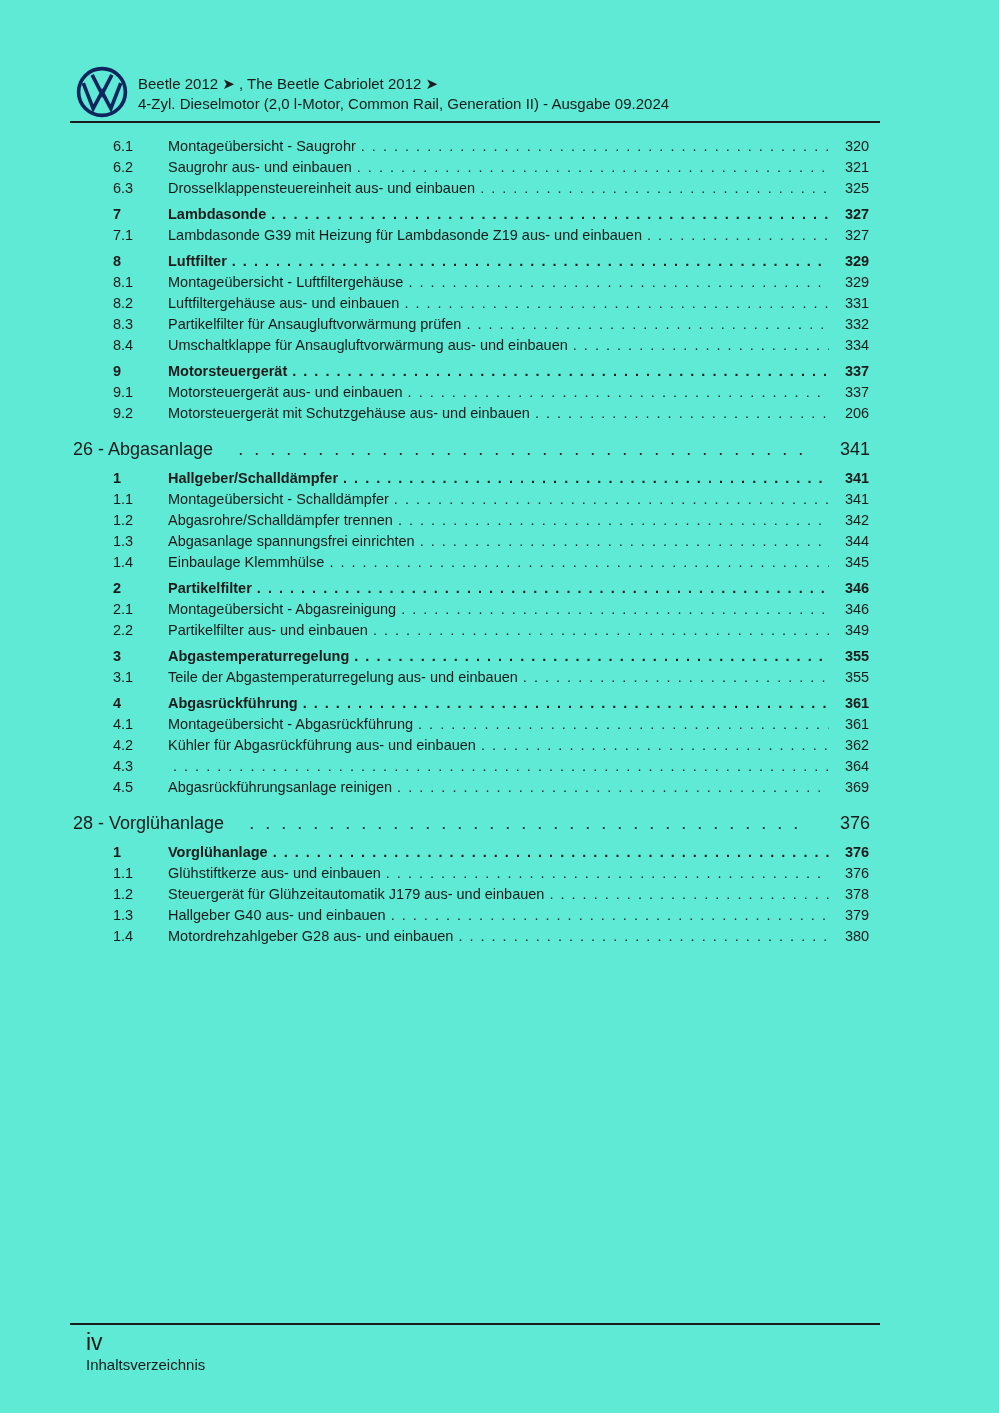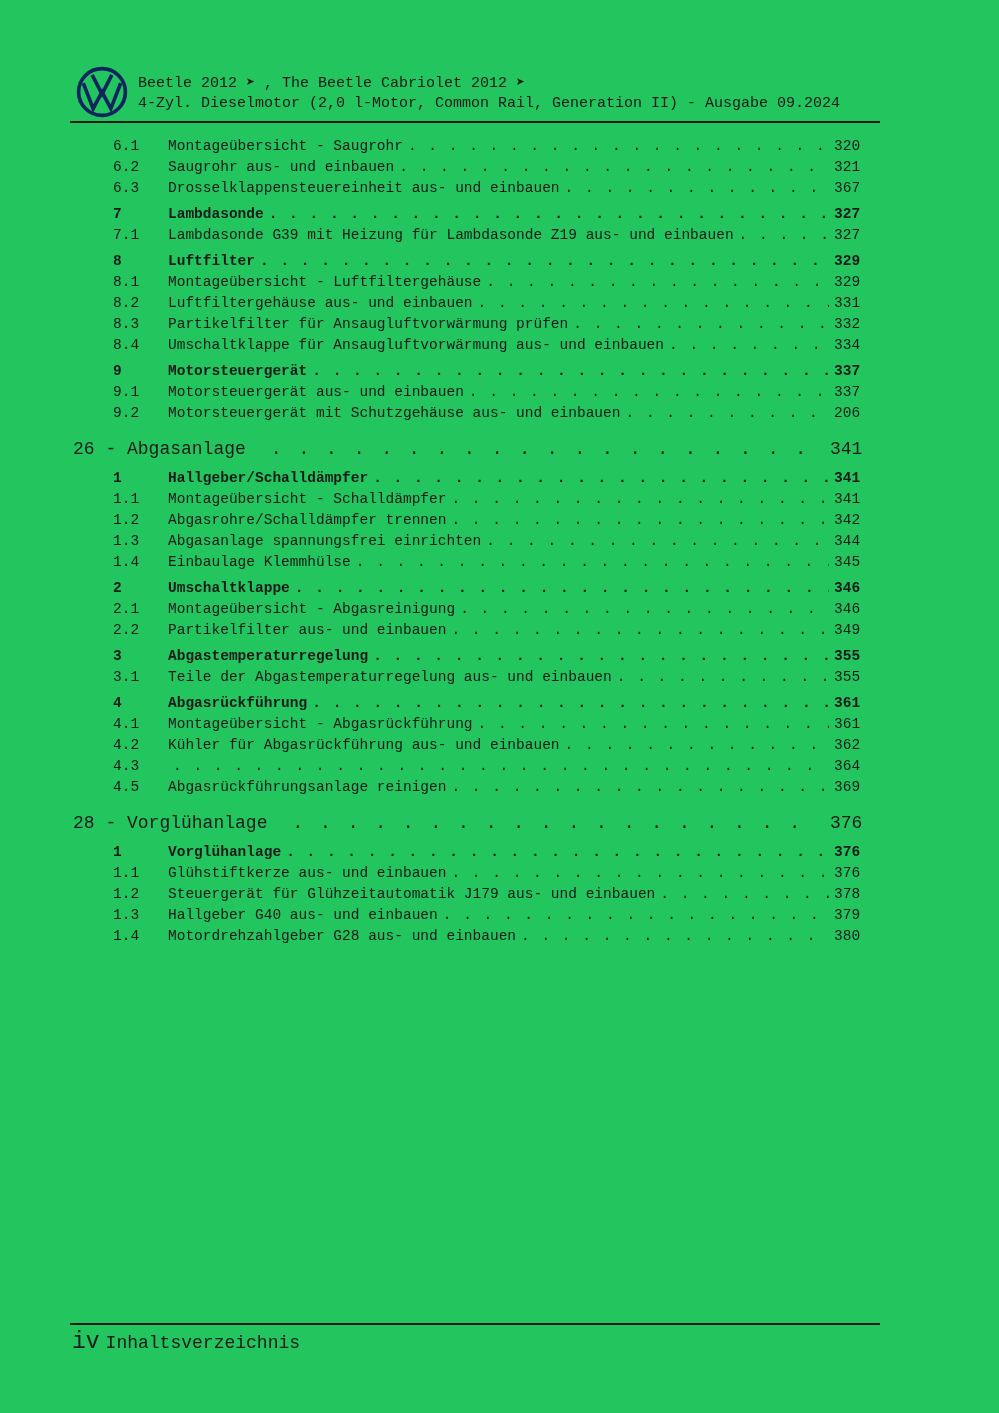--- a/index.html
+++ b/index.html
@@ -1,47 +1,47 @@
 <!DOCTYPE html>
 <html><head>
 <meta charset="utf-8">
 <style>
   html,body{margin:0;padding:0;}
   body{background:#ffffff;width:999px;height:1413px;overflow:hidden;}
   .page{
-    position:relative;width:999px;height:1413px;background:#22c55e;
-    font-family:Liberation Mono, monospace;color:#1b1b1b;
+    position:relative;width:999px;height:1413px;background:#5eead4;
+    font-family:Liberation Sans, sans-serif;color:#1b1b1b;
   }
   
   .header{position:absolute;left:70px;top:64px;width:810px;height:56px;}
   .logo{position:absolute;left:6px;top:2px;width:52px;height:52px;}
   .header-text{position:absolute;left:68px;top:10px;line-height:20px;font-size:15px;white-space:nowrap;}
   .rule{position:absolute;left:70px;width:810px;height:2px;background:#1c1c1c;}
   .rule-top{top:121px;}
   
   .toc{position:absolute;left:70px;top:136px;width:810px;}
   .row{display:flex;align-items:baseline;height:21px;line-height:21px;font-size:14.5px;}
   .row .num{flex:0 0 55px;margin-left:43px;}
   .row .title{flex:0 0 auto;white-space:nowrap;}
   .leader{flex:1 1 auto;overflow:hidden;white-space:nowrap;margin:0 5px;}
   .leader::after{
     content:". . . . . . . . . . . . . . . . . . . . . . . . . . . . . . . . . . . . . . . . . . . . . . . . . . . . . . . . . . . . . . . . . . . . . . . . . . . . . . . . . . . .";
     letter-spacing:1.5px;
   }
-  .pgnum{flex:0 0 46px;text-align:left;}
+  .pgnum{flex:0 0 46px;text-align:center;}
   .row.section{font-weight:bold;margin-top:5px;}
   .row.chapter{font-size:18px;height:28px;line-height:28px;margin-top:11px;gap:20px;}
   .row.chapter .chapter-label{flex:0 0 auto;margin-left:3px;white-space:nowrap;}
   .row.chapter .leader::after{letter-spacing:3px;}
   .row.chapter .pgnum{flex:0 0 50px;}
   
   .rule-bottom{top:1323px;}
-  .footer{position:absolute;left:70px;top:1329px;width:810px;display:flex;align-items:baseline;}
+  .footer{position:absolute;left:70px;top:1329px;width:810px;display:flex;align-items:baseline;flex-direction:column;}
   .footer .folio{font-size:23px;margin-left:2px;}
-  .footer .seclabel{font-size:18px;margin-left:6px;}
+  .footer .seclabel{font-size:15px;margin-left:16px;}
 </style>
 </head>
 <body>
 
 <div class="page">
 
   <div class="header">
     <svg class="logo" viewBox="0 0 100 100" aria-hidden="true">
       <circle cx="50" cy="50" r="45" fill="none" stroke="#10255e" stroke-width="7"></circle>
       <path d="M31 17 L50 54 L69 17" fill="none" stroke="#10255e" stroke-width="7" stroke-linejoin="miter"></path>
@@ -65,21 +65,21 @@
       <div class="row">
         <span class="num">6.2</span>
         <span class="title">Saugrohr aus- und einbauen</span>
         <span class="leader"></span>
         <span class="pgnum">321</span>
       </div>
       <div class="row">
         <span class="num">6.3</span>
         <span class="title">Drosselklappensteuereinheit aus- und einbauen</span>
         <span class="leader"></span>
-        <span class="pgnum">367</span>
+        <span class="pgnum">325</span>
       </div>
       <div class="row section">
         <span class="num">7</span>
         <span class="title">Lambdasonde</span>
         <span class="leader"></span>
         <span class="pgnum">327</span>
       </div>
       <div class="row">
         <span class="num">7.1</span>
         <span class="title">Lambdasonde G39 mit Heizung für Lambdasonde Z19 aus- und einbauen</span>
@@ -164,21 +164,21 @@
         <span class="pgnum">344</span>
       </div>
       <div class="row">
         <span class="num">1.4</span>
         <span class="title">Einbaulage Klemmhülse</span>
         <span class="leader"></span>
         <span class="pgnum">345</span>
       </div>
       <div class="row section">
         <span class="num">2</span>
-        <span class="title">Umschaltklappe</span>
+        <span class="title">Partikelfilter</span>
         <span class="leader"></span>
         <span class="pgnum">346</span>
       </div>
       <div class="row">
         <span class="num">2.1</span>
         <span class="title">Montageübersicht - Abgasreinigung</span>
         <span class="leader"></span>
         <span class="pgnum">346</span>
       </div>
       <div class="row">

